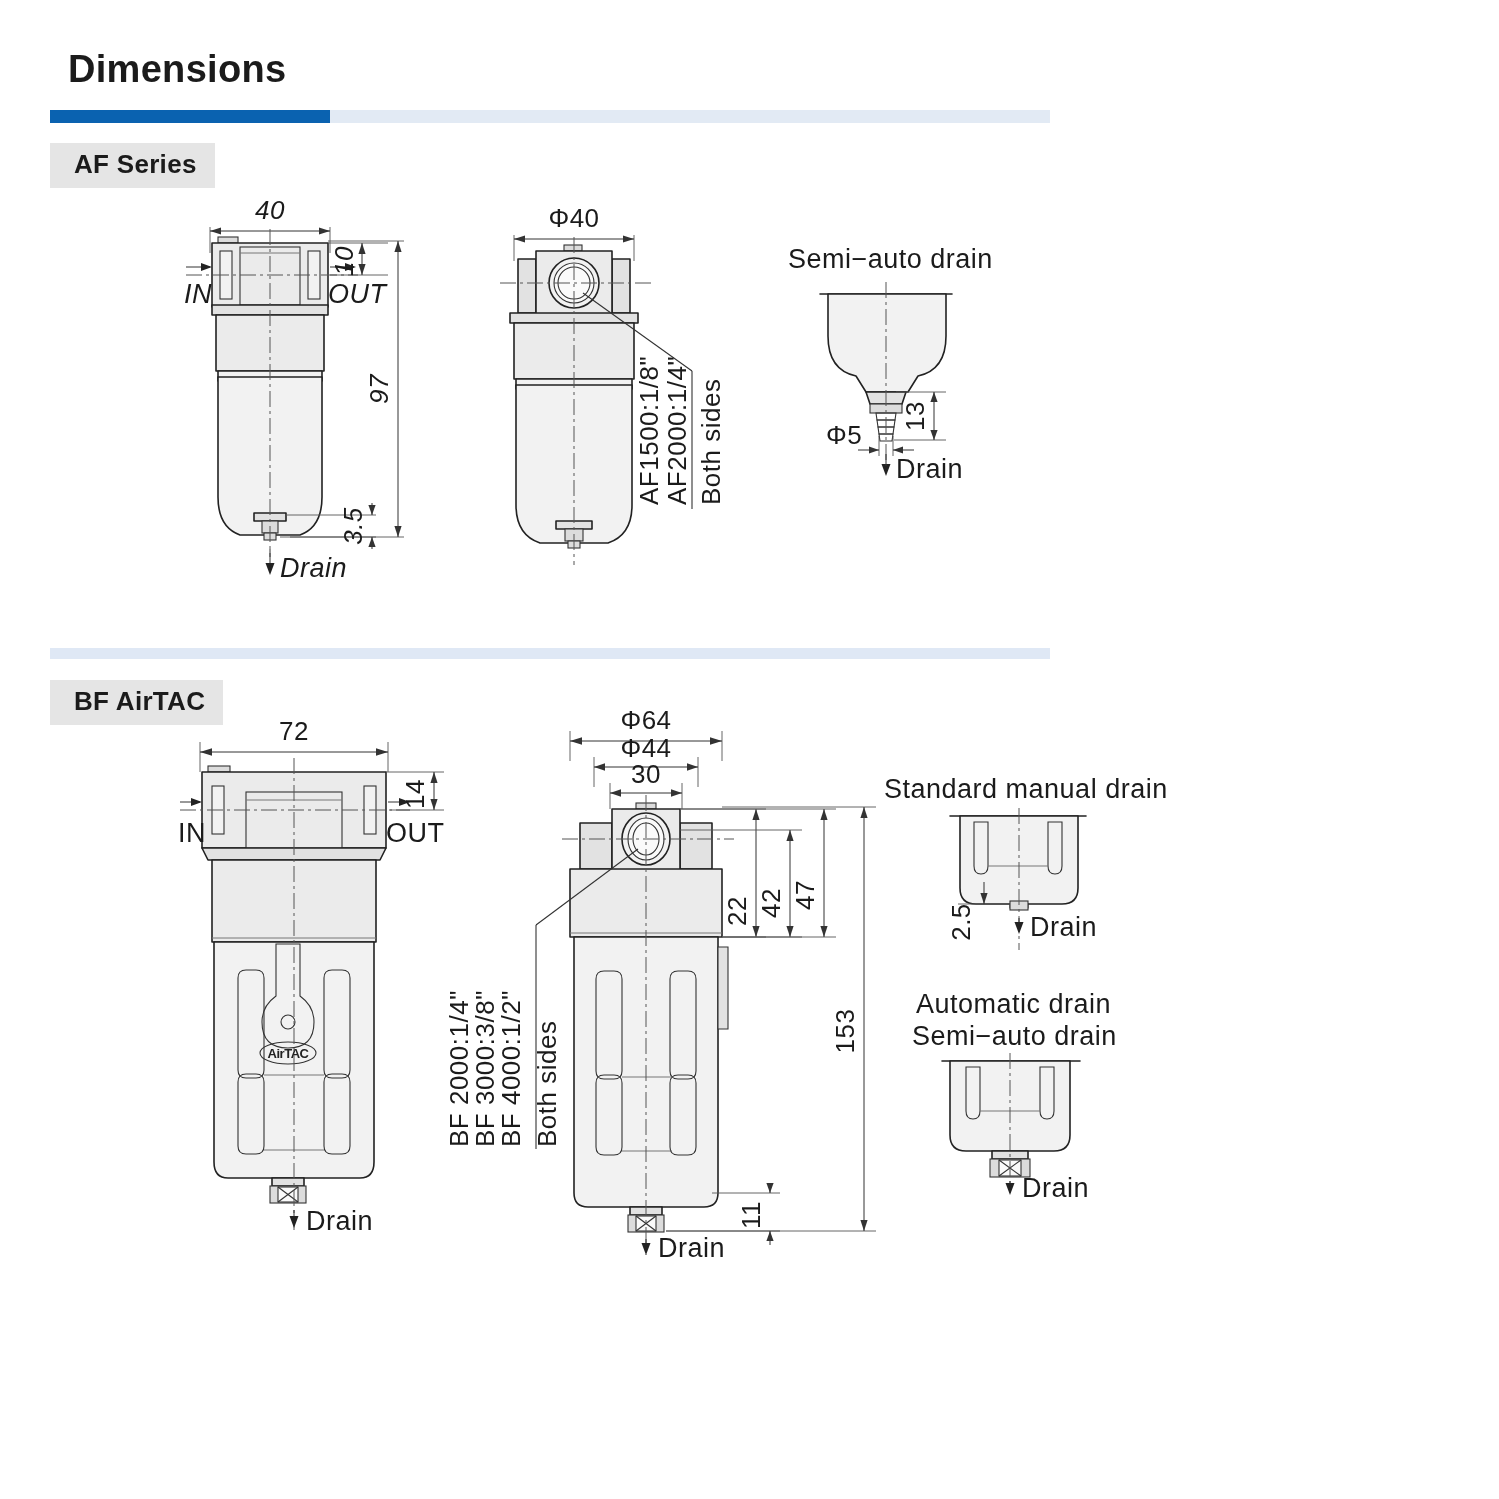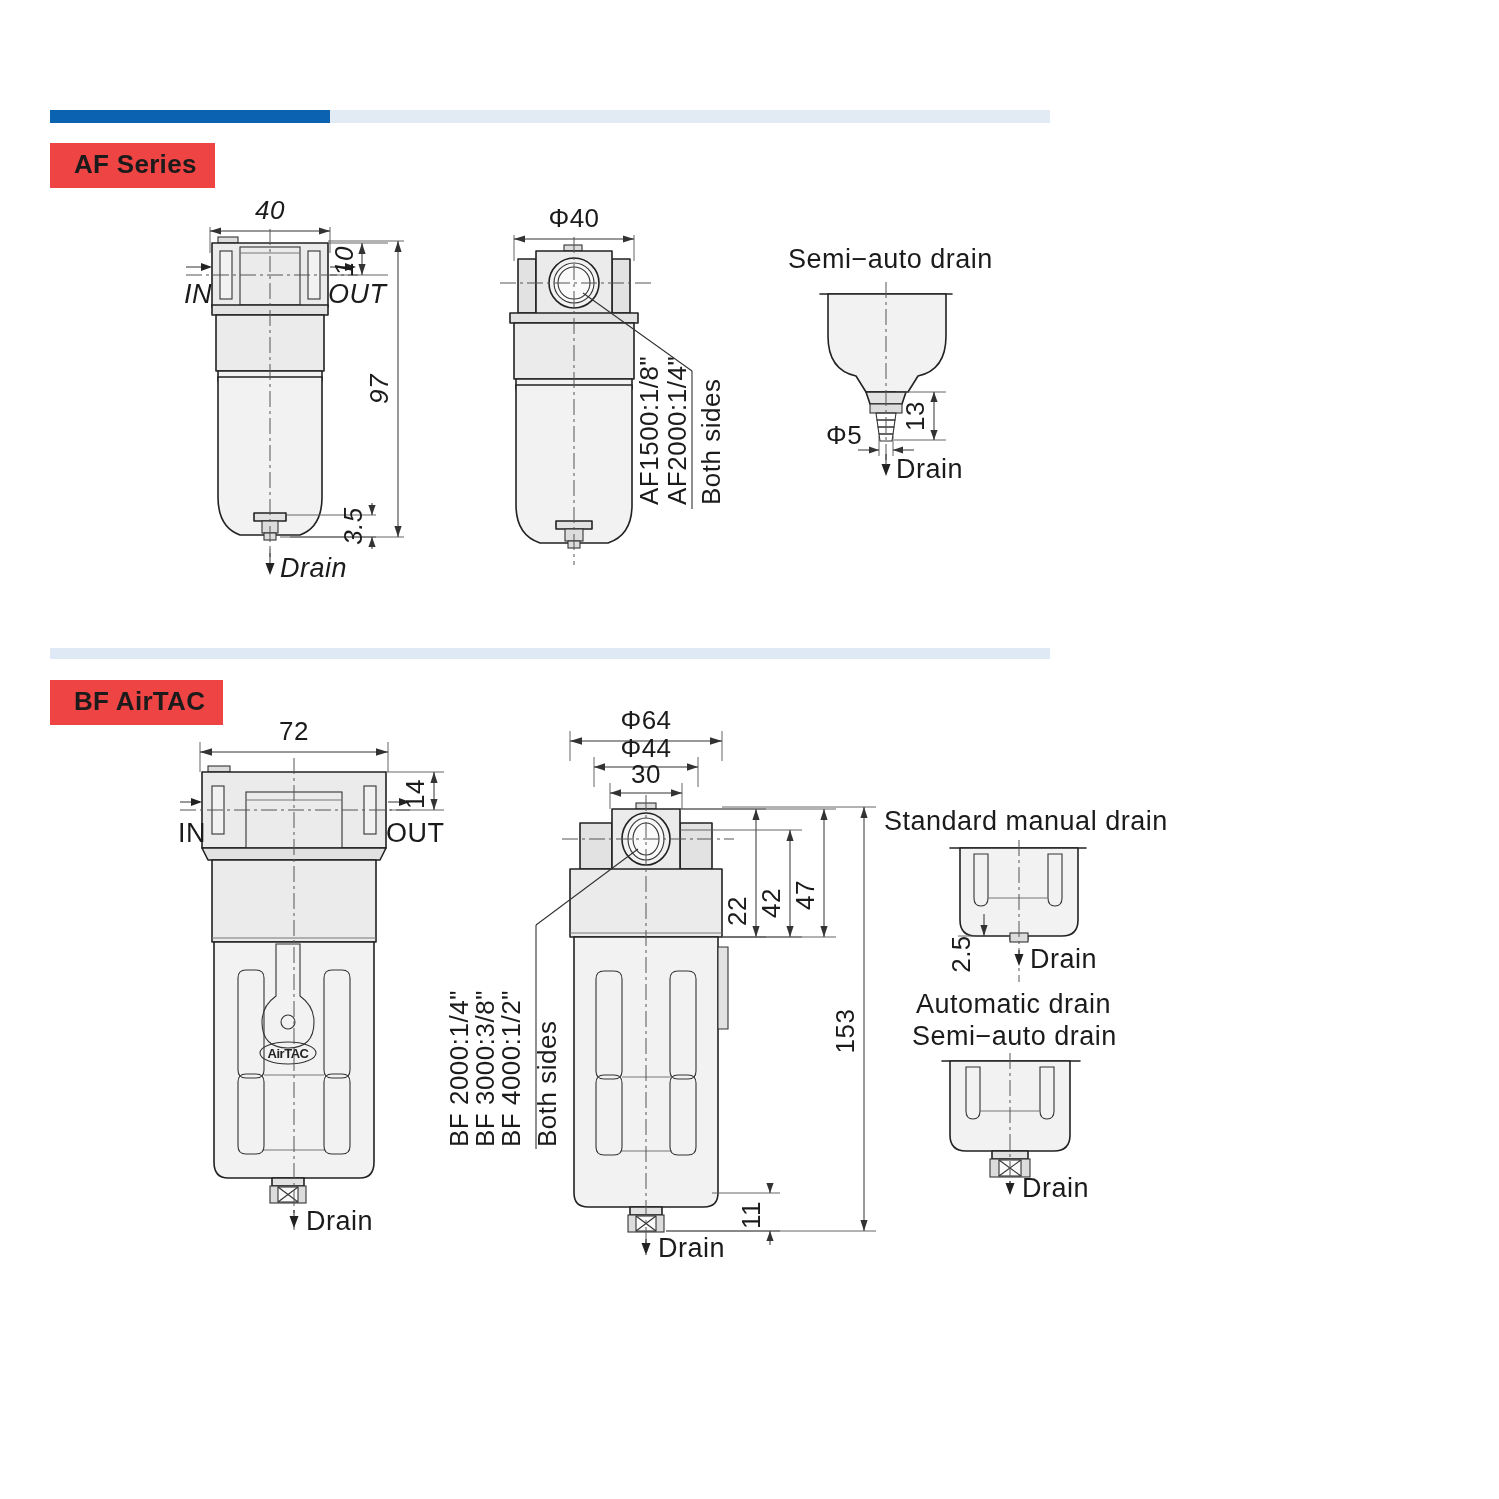--- a/index.html
+++ b/index.html
@@ -14,21 +14,21 @@
   #page-title{
     position:absolute;left:68px;top:48px;
     font-size:38px;font-weight:bold;letter-spacing:0.3px;color:#1b1b1b;
   }
   #title-rule{position:absolute;left:50px;top:110px;width:1000px;height:13px;background:#e2eaf4;}
   #title-rule-accent{position:absolute;left:50px;top:110px;width:280px;height:13px;background:#0a62b0;}
 
   
   .section-label{
     position:absolute;
-    background:#ef4444;
+    background:#e5e5e5;
     font-size:26px;font-weight:bold;color:#1b1b1b;
     padding:6px 18px 8px 24px;
     letter-spacing:0.3px;
   }
   #af-label{left:50px;top:143px;}
   #bf-label{left:50px;top:680px;}
 
   #section-divider{position:absolute;left:50px;top:648px;width:1000px;height:11px;background:#dfe8f5;}
 
   
@@ -52,20 +52,21 @@
   .ptxt{font-family:"Liberation Sans",sans-serif;font-size:27px;fill:#1b1b1b;}
   .htxt{font-family:"Liberation Sans",sans-serif;font-size:27px;fill:#1b1b1b;}
   .dtxt, .ptxt, .htxt, .dtxt-s{letter-spacing:0.5px;}
   .logo{font-family:"Liberation Sans",sans-serif;font-size:13px;font-weight:bold;fill:#222;letter-spacing:-0.5px;}
 </style>
 </head>
 <body>
 
 <div class="page">
 
+  <div id="page-title">Dimensions</div>
   <div id="title-rule"></div>
   <div id="title-rule-accent"></div>
 
   <div class="section-label" id="af-label">AF Series</div>
 
   <div class="fig" style="left:150px;top:185px;font-style:italic;">
     <svg width="300" height="410" viewBox="0 0 300 410">
 
       <g>
         <line class="dimx" x1="60" y1="42" x2="60" y2="68"></line>
@@ -472,21 +473,21 @@
       </g>
 
       <g>
         <line class="dim" x1="196" y1="540" x2="196" y2="552"></line>
         <path d="M196,556 l-4.5,-12 h9 z" fill="#222"></path>
         <text class="ptxt" x="208" y="558">Drain</text>
       </g>
     </svg>
   </div>
 
-  <div class="fig" style="left:880px;top:804px;">
+  <div class="fig" style="left:880px;top:772px;">
     <svg width="320" height="200" viewBox="0 0 320 200">
       <text class="htxt" x="4" y="26">Standard manual drain</text>
 
       <g>
         <line class="ln" x1="70" y1="44" x2="206" y2="44"></line>
         <path class="fill-c ln" d="M80,44 h118 v72 q0,16 -16,16 h-86 q-16,0 -16,-16 z"></path>
         <g class="ln-t" fill="#e6e6e6">
           <path d="M94,50 q0,0 0,0 h14 v44 q0,8 -7,8 q-7,0 -7,-8 z"></path>
           <path d="M168,50 h14 v44 q0,8 -7,8 q-7,0 -7,-8 z"></path>
         </g>

